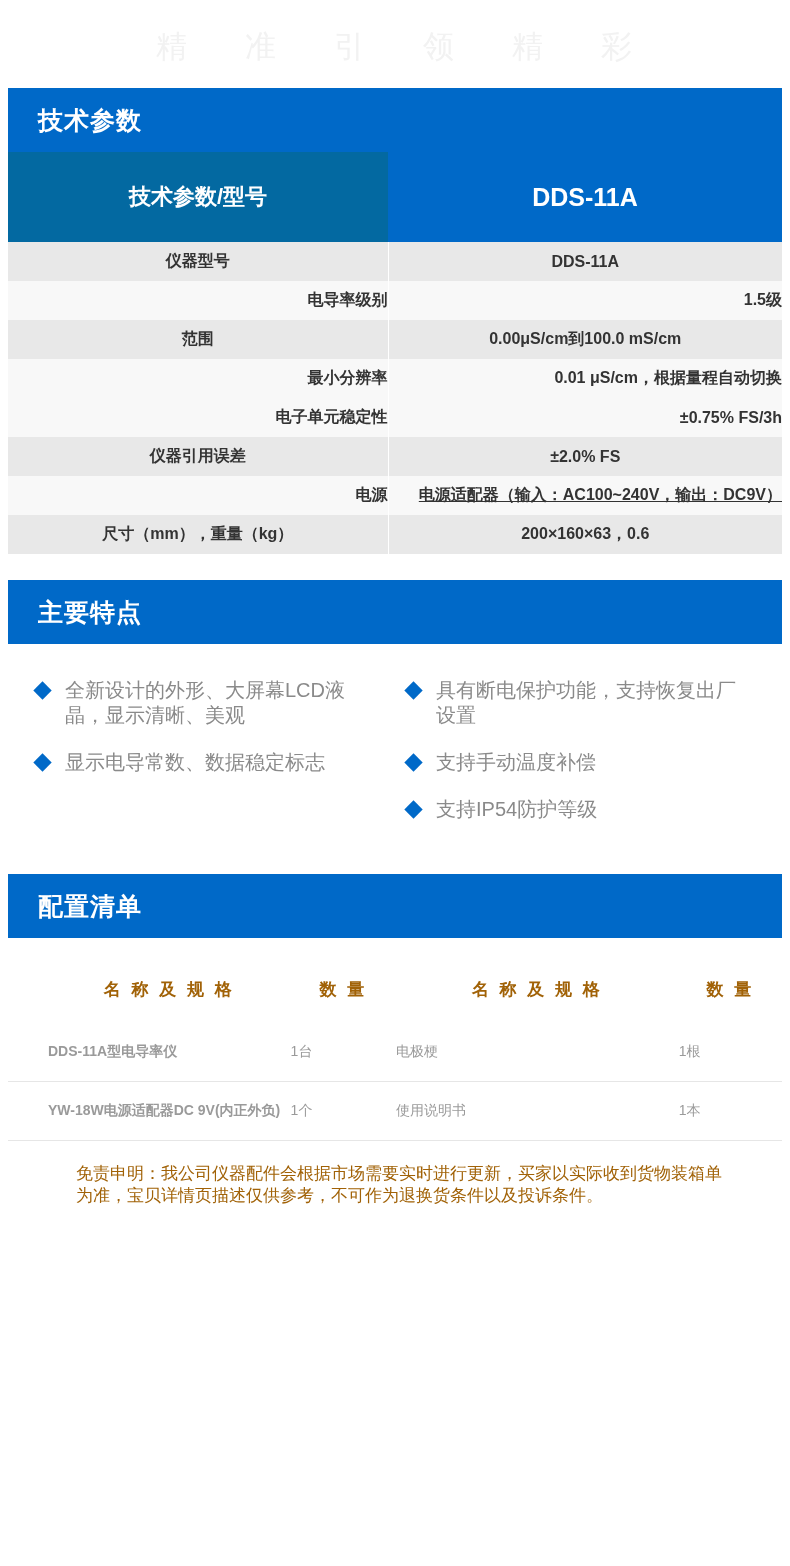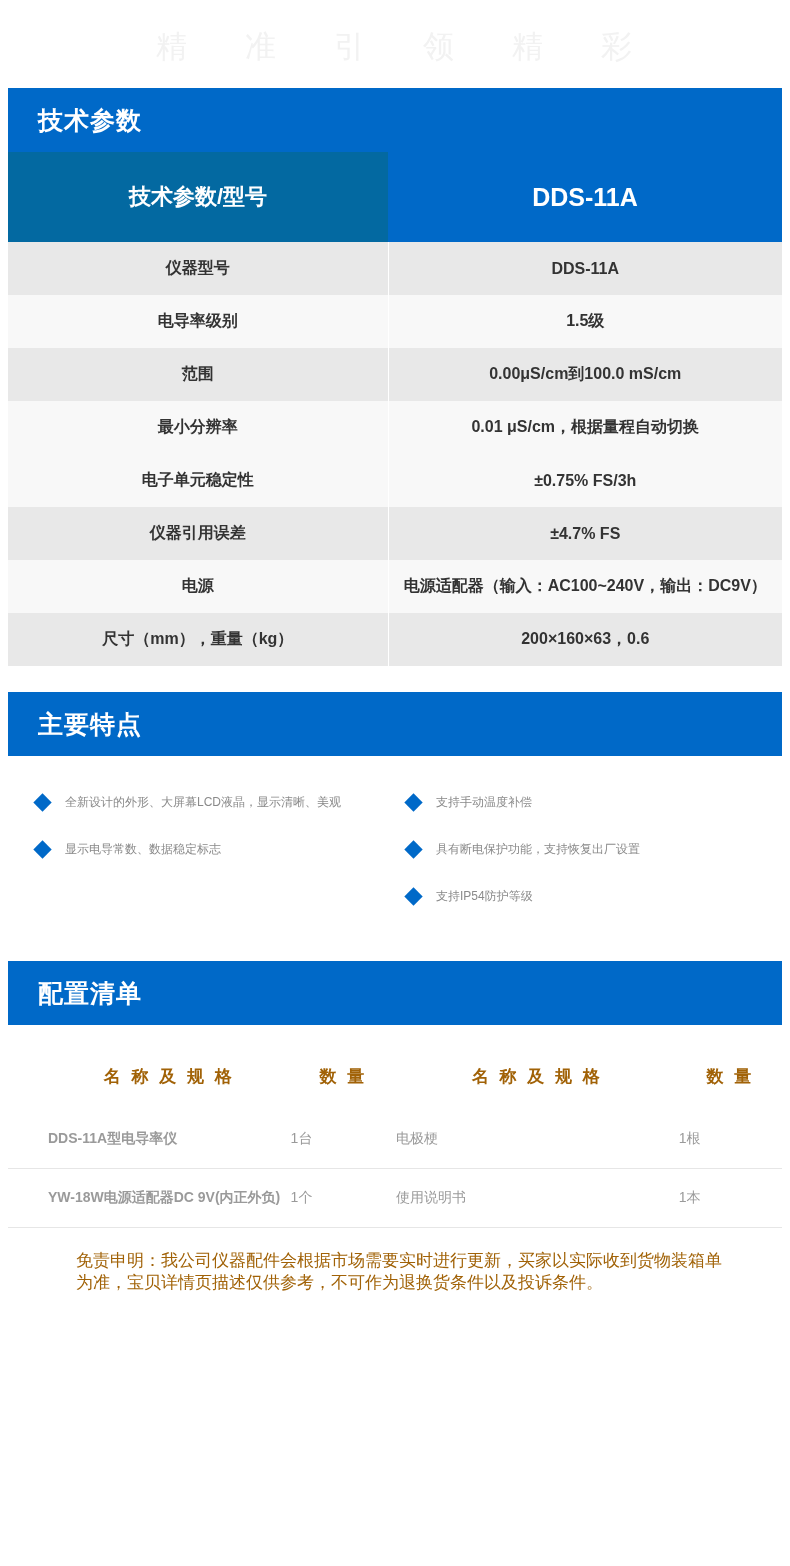--- a/index.html
+++ b/index.html
@@ -61,34 +61,34 @@
   }
   .spec-head-right {
     background: #0069c8;
     color: #fff;
     font-size: 25px;
     font-weight: bold;
     text-align: center;
     height: 90px;
   }
   .spec-table tr.row td {
-    height: 53px;
+    height: 39px;
     font-size: 16px;
     font-weight: bold;
     text-align: center;
     color: #333;
     vertical-align: middle;
   }
   .spec-table tr.odd td { background: #e8e8e8; }
-  .spec-table tr.even td { background: #f8f8f8; }
+  .spec-table tr.even td { background: #f8f8f8; text-align: right; }
   .spec-table tr.row td.label {
     border-right: 1px solid #ffffff;
   }
   .spec-table tr.row td.value { font-weight: bold; }
-  .nowrap { white-space: nowrap; }
+  .nowrap { white-space: nowrap; text-decoration: underline; }
 
   
   .features {
     display: flex;
     padding: 34px 8px 30px 8px;
   }
   .feat-col { width: 50%; padding-left: 28px; }
   .feat-col.right { padding-left: 12px; }
   .feat-item {
     display: flex;
@@ -97,21 +97,21 @@
   }
   .diamond {
     width: 13px; height: 13px;
     background: #0069c8;
     transform: rotate(45deg);
     flex: 0 0 13px;
     margin-top: 6px;
     margin-right: 16px;
   }
   .feat-text {
-    font-size: 12px;
+    font-size: 20px;
     line-height: 25px;
     color: #8a8a8a;
     max-width: 300px;
   }
 
   
   .config-wrap { padding: 26px 8px 0 8px; }
   .config-table {
     width: 774px;
     border-collapse: collapse;
@@ -181,21 +181,21 @@
     <tr class="row even">
       <td class="label">最小分辨率</td>
       <td class="value">0.01 μS/cm，根据量程自动切换</td>
     </tr>
     <tr class="row even">
       <td class="label">电子单元稳定性</td>
       <td class="value">±0.75% FS/3h</td>
     </tr>
     <tr class="row odd">
       <td class="label">仪器引用误差</td>
-      <td class="value">±4.7% FS</td>
+      <td class="value">±2.0% FS</td>
     </tr>
     <tr class="row even">
       <td class="label">电源</td>
       <td class="value nowrap">电源适配器（输入：AC100~240V，输出：DC9V）</td>
     </tr>
     <tr class="row odd">
       <td class="label">尺寸（mm），重量（kg）</td>
       <td class="value">200×160×63，0.6</td>
     </tr>
   </tbody>
@@ -210,25 +210,25 @@
         <span class="feat-text">全新设计的外形、大屏幕LCD液晶，显示清晰、美观</span>
       </div>
       <div class="feat-item">
         <span class="diamond"></span>
         <span class="feat-text">显示电导常数、数据稳定标志</span>
       </div>
     </div>
     <div class="feat-col right">
       <div class="feat-item">
         <span class="diamond"></span>
+        <span class="feat-text">具有断电保护功能，支持恢复出厂设置</span>
+      </div>
+      <div class="feat-item">
+        <span class="diamond"></span>
         <span class="feat-text">支持手动温度补偿</span>
-      </div>
-      <div class="feat-item">
-        <span class="diamond"></span>
-        <span class="feat-text">具有断电保护功能，支持恢复出厂设置</span>
       </div>
       <div class="feat-item">
         <span class="diamond"></span>
         <span class="feat-text">支持IP54防护等级</span>
       </div>
     </div>
   </div>
 
   <div class="section-bar">配置清单</div>
 

